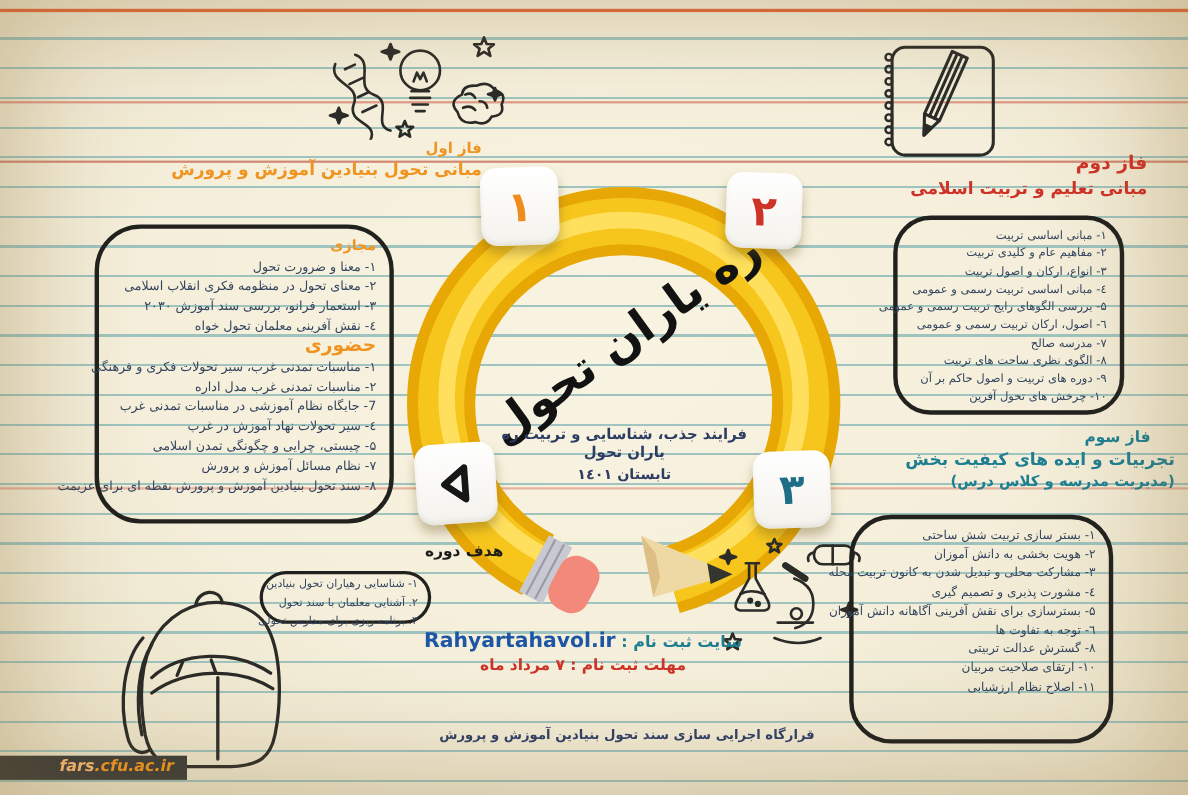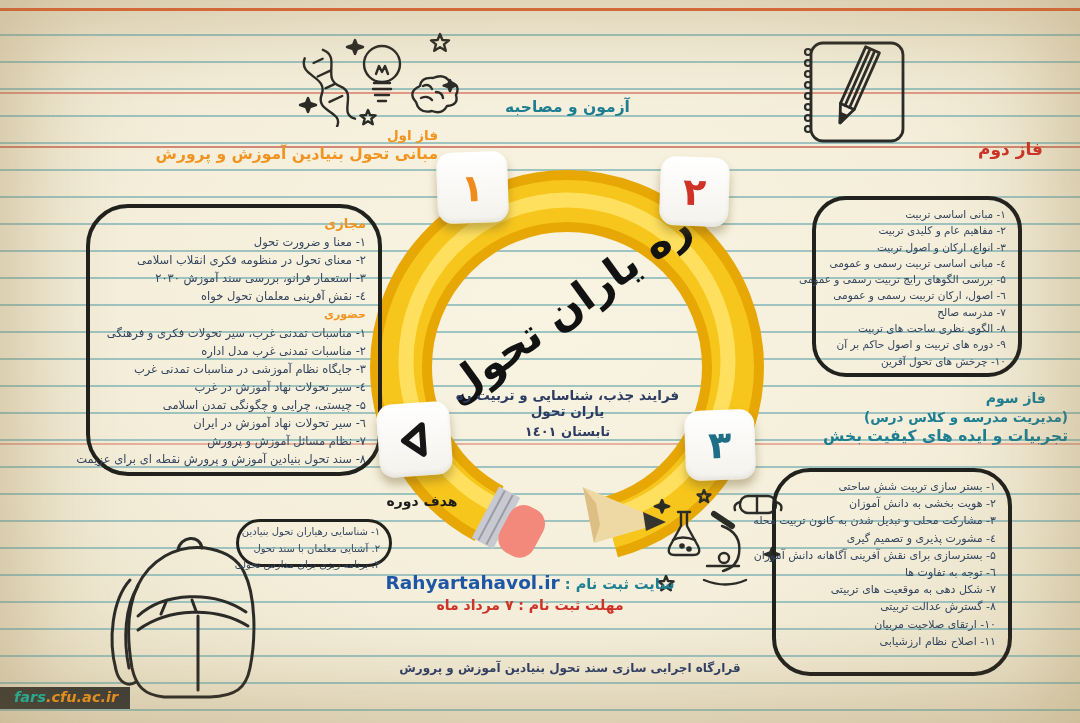--- a/index.html
+++ b/index.html
@@ -64,91 +64,89 @@
   </div>
   <div class="badge" style="left:685px;top:410px;width:70px;height:70px;transform:rotate(-2deg);">
     <span class="num" style="color:#1d6e86;">۳</span>
   </div>
   <div class="badge" style="left:378px;top:403px;width:73px;height:73px;transform:rotate(-4deg);">
     <svg width="44" height="44" viewBox="0 0 40 40" aria-label="٤">
       <path d="M27,7 L10,20 L27,33 Z" fill="none" stroke="#161616" stroke-width="5.5" stroke-linejoin="round"></path>
     </svg>
   </div>
 
-  <div class="caption rtl" style="left:480px;top:98px;width:175px;font-weight:bold;font-size:15.5px;color:#1e7f92;">آزمون و مصاحبه</div>
 
   <div class="abs" style="left:450px;top:236px;width:235px;height:142px;display:flex;align-items:center;justify-content:center;z-index:2;">
     <span class="rtl" style="display:inline-block;transform:rotate(-36deg);font-size:42px;font-weight:bold;color:#121212;white-space:nowrap;">ره یاران تحول</span>
   </div>
   <div class="caption rtl" style="left:445px;top:387px;width:245px;color:#2c3c62;">
     <div style="font-size:13.5px;font-weight:bold;">فرایند جذب، شناسایی و تربیت ره یاران تحول</div>
     <div style="font-size:13px;font-weight:bold;margin-top:5px;">تابستان ۱٤۰۱</div>
   </div>
 
   <div class="heading" style="left:130px;top:126px;width:308px;color:#f0941f;">
     <div style="font-size:13.5px;">فاز اول</div>
     <div style="font-size:15.5px;">مبانی تحول بنیادین آموزش و پرورش</div>
   </div>
-  <div class="box" style="left:86px;top:204px;width:296px;height:272px;font-size:11.5px;line-height:18px;">
+  <div class="box" style="left:86px;top:204px;width:272px;height:272px;font-size:11.5px;line-height:18px;">
     <div>
       <div class="sec-h" style="font-size:13px;line-height:19px;">مجازی</div>
       <div>
           <div class="li">۱- معنا و ضرورت تحول</div>
           <div class="li">۲- معنای تحول در منظومه فکری انقلاب اسلامی</div>
           <div class="li">۳- استعمار فرانو، بررسی سند آموزش ۲۰۳۰</div>
           <div class="li">٤- نقش آفرینی معلمان تحول خواه</div>
         </div>
     </div>
     <div>
-      <div class="sec-h" style="font-size:11px;line-height:19px;">حضوری</div>
+      <div class="sec-h" style="font-size:17px;line-height:19px;">حضوری</div>
       <div>
           <div class="li">۱- مناسبات تمدنی غرب، سیر تحولات فکری و فرهنگی</div>
           <div class="li">۲- مناسبات تمدنی غرب مدل اداره</div>
-          <div class="li">۳- جایگاه نظام آموزشی در مناسبات تمدنی غرب</div>
+          <div class="li">7- جایگاه نظام آموزشی در مناسبات تمدنی غرب</div>
           <div class="li">٤- سیر تحولات نهاد آموزش در غرب</div>
           <div class="li">۵- چیستی، چرایی و چگونگی تمدن اسلامی</div>
-          <div class="li">٦- سیر تحولات نهاد آموزش در ایران</div>
           <div class="li">۷- نظام مسائل آموزش و پرورش</div>
           <div class="li">۸- سند تحول بنیادین آموزش و پرورش نقطه ای برای عزیمت</div>
         </div>
     </div>
   </div>
 
   <div class="heading" style="left:790px;top:138px;width:253px;color:#cf3227;">
     <div style="font-size:17px;">فاز دوم</div>
+    <div style="font-size:15.5px;">مبانی تعلیم و تربیت اسلامی</div>
   </div>
   <div class="box" style="left:812px;top:196px;width:210px;height:181px;font-size:10.5px;line-height:16.3px;border-radius:34px;">
     <div>
         <div class="li">۱- مبانی اساسی تربیت</div>
         <div class="li">۲- مفاهیم عام و کلیدی تربیت</div>
         <div class="li">۳- انواع، ارکان و اصول تربیت</div>
         <div class="li">٤- مبانی اساسی تربیت رسمی و عمومی</div>
         <div class="li">۵- بررسی الگوهای رایج تربیت رسمی و عمومی</div>
         <div class="li">٦- اصول، ارکان تربیت رسمی و عمومی</div>
         <div class="li">۷- مدرسه صالح</div>
         <div class="li">۸- الگوی نظری ساحت های تربیت</div>
         <div class="li">۹- دوره های تربیت و اصول حاکم بر آن</div>
         <div class="li">۱۰- چرخش های تحول آفرین</div>
       </div>
   </div>
 
   <div class="heading" style="left:778px;top:389px;width:290px;color:#1e7f92;">
     <div style="font-size:14px;padding-left:0;padding-right:22px;">فاز سوم</div>
+    <div style="font-size:15.5px;">تجربیات و ایده های کیفیت بخش</div>
     <div style="font-size:13.5px;">(مدیریت مدرسه و کلاس درس)</div>
-    <div style="font-size:15.5px;">تجربیات و ایده های کیفیت بخش</div>
   </div>
   <div class="box" style="left:772px;top:468px;width:240px;height:208px;font-size:11px;line-height:17.2px;border-radius:38px;">
     <div>
         <div class="li">۱- بستر سازی تربیت شش ساحتی</div>
         <div class="li">۲- هویت بخشی به دانش آموزان</div>
         <div class="li">۳- مشارکت محلی و تبدیل شدن به کانون تربیت محله</div>
         <div class="li">٤- مشورت پذیری و تصمیم گیری</div>
         <div class="li">۵- بسترسازی برای نقش آفرینی آگاهانه دانش آموزان</div>
         <div class="li">٦- توجه به تفاوت ها</div>
-        <div class="li">۷- شکل دهی به موقعیت های تربیتی</div>
         <div class="li">۸- گسترش عدالت تربیتی</div>
         <div class="li">۱۰- ارتقای صلاحیت مربیان</div>
         <div class="li">۱۱- اصلاح نظام ارزشیابی</div>
       </div>
   </div>
 
   <div class="caption rtl" style="left:378px;top:493px;width:88px;font-weight:bold;font-size:14px;color:#1c1c1a;">هدف دوره</div>
   <div class="box" style="left:236px;top:519px;width:156px;height:48px;font-size:10px;line-height:16.5px;border-radius:29px;border-width:3.5px;padding:2px 9px;">
     <div>
         <div class="li">۱- شناسایی رهیاران تحول بنیادین</div>
@@ -159,21 +157,21 @@
 
   <div class="caption rtl" style="left:385px;top:572px;width:290px;white-space:nowrap;">
     <span style="color:#1e7f92;font-weight:bold;font-size:14.5px;">سایت ثبت نام :</span>
     <span style="color:#1d56a5;font-weight:bold;font-size:18.5px;" dir="ltr">Rahyartahavol.ir</span>
   </div>
   <div class="caption rtl" style="left:400px;top:597px;width:260px;color:#cf3227;font-weight:bold;font-size:14px;">مهلت ثبت نام : ۷ مرداد ماه</div>
 
   <div class="caption rtl" style="left:330px;top:661px;width:480px;color:#2e3e68;font-weight:bold;font-size:12px;">قرارگاه اجرایی سازی سند تحول بنیادین آموزش و پرورش</div>
 
   <div class="abs" style="left:0;top:687px;background:#3b3b39;padding:2px 12px 4px 14px;z-index:8;font-style:italic;font-weight:bold;font-size:14.5px;">
-    <span style="color:#14b8a6;">fars</span><span style="color:#f0941f;">.cfu.ac.ir</span>
+    <span style="color:#fdba74;margin-left:40px;">fars</span><span style="color:#f0941f;">.cfu.ac.ir</span>
   </div>
 
   <svg class="doodle" style="left:290px;top:22px;" width="175" height="105" viewBox="0 0 175 105" fill="none" stroke="#2b2b28" stroke-width="2.4" stroke-linecap="round" stroke-linejoin="round">
     <g transform="rotate(-25 40 62)">
       <path d="M48,28 C62,42 34,54 48,68 C62,82 34,92 48,104"></path>
       <path d="M28,28 C14,42 42,54 28,68 C14,82 42,92 28,104"></path>
       <line x1="34" y1="36" x2="44" y2="36"></line>
         <line x1="32" y1="50" x2="46" y2="50"></line>
       <line x1="34" y1="64" x2="44" y2="64"></line>
         <line x1="32" y1="78" x2="46" y2="78"></line>

